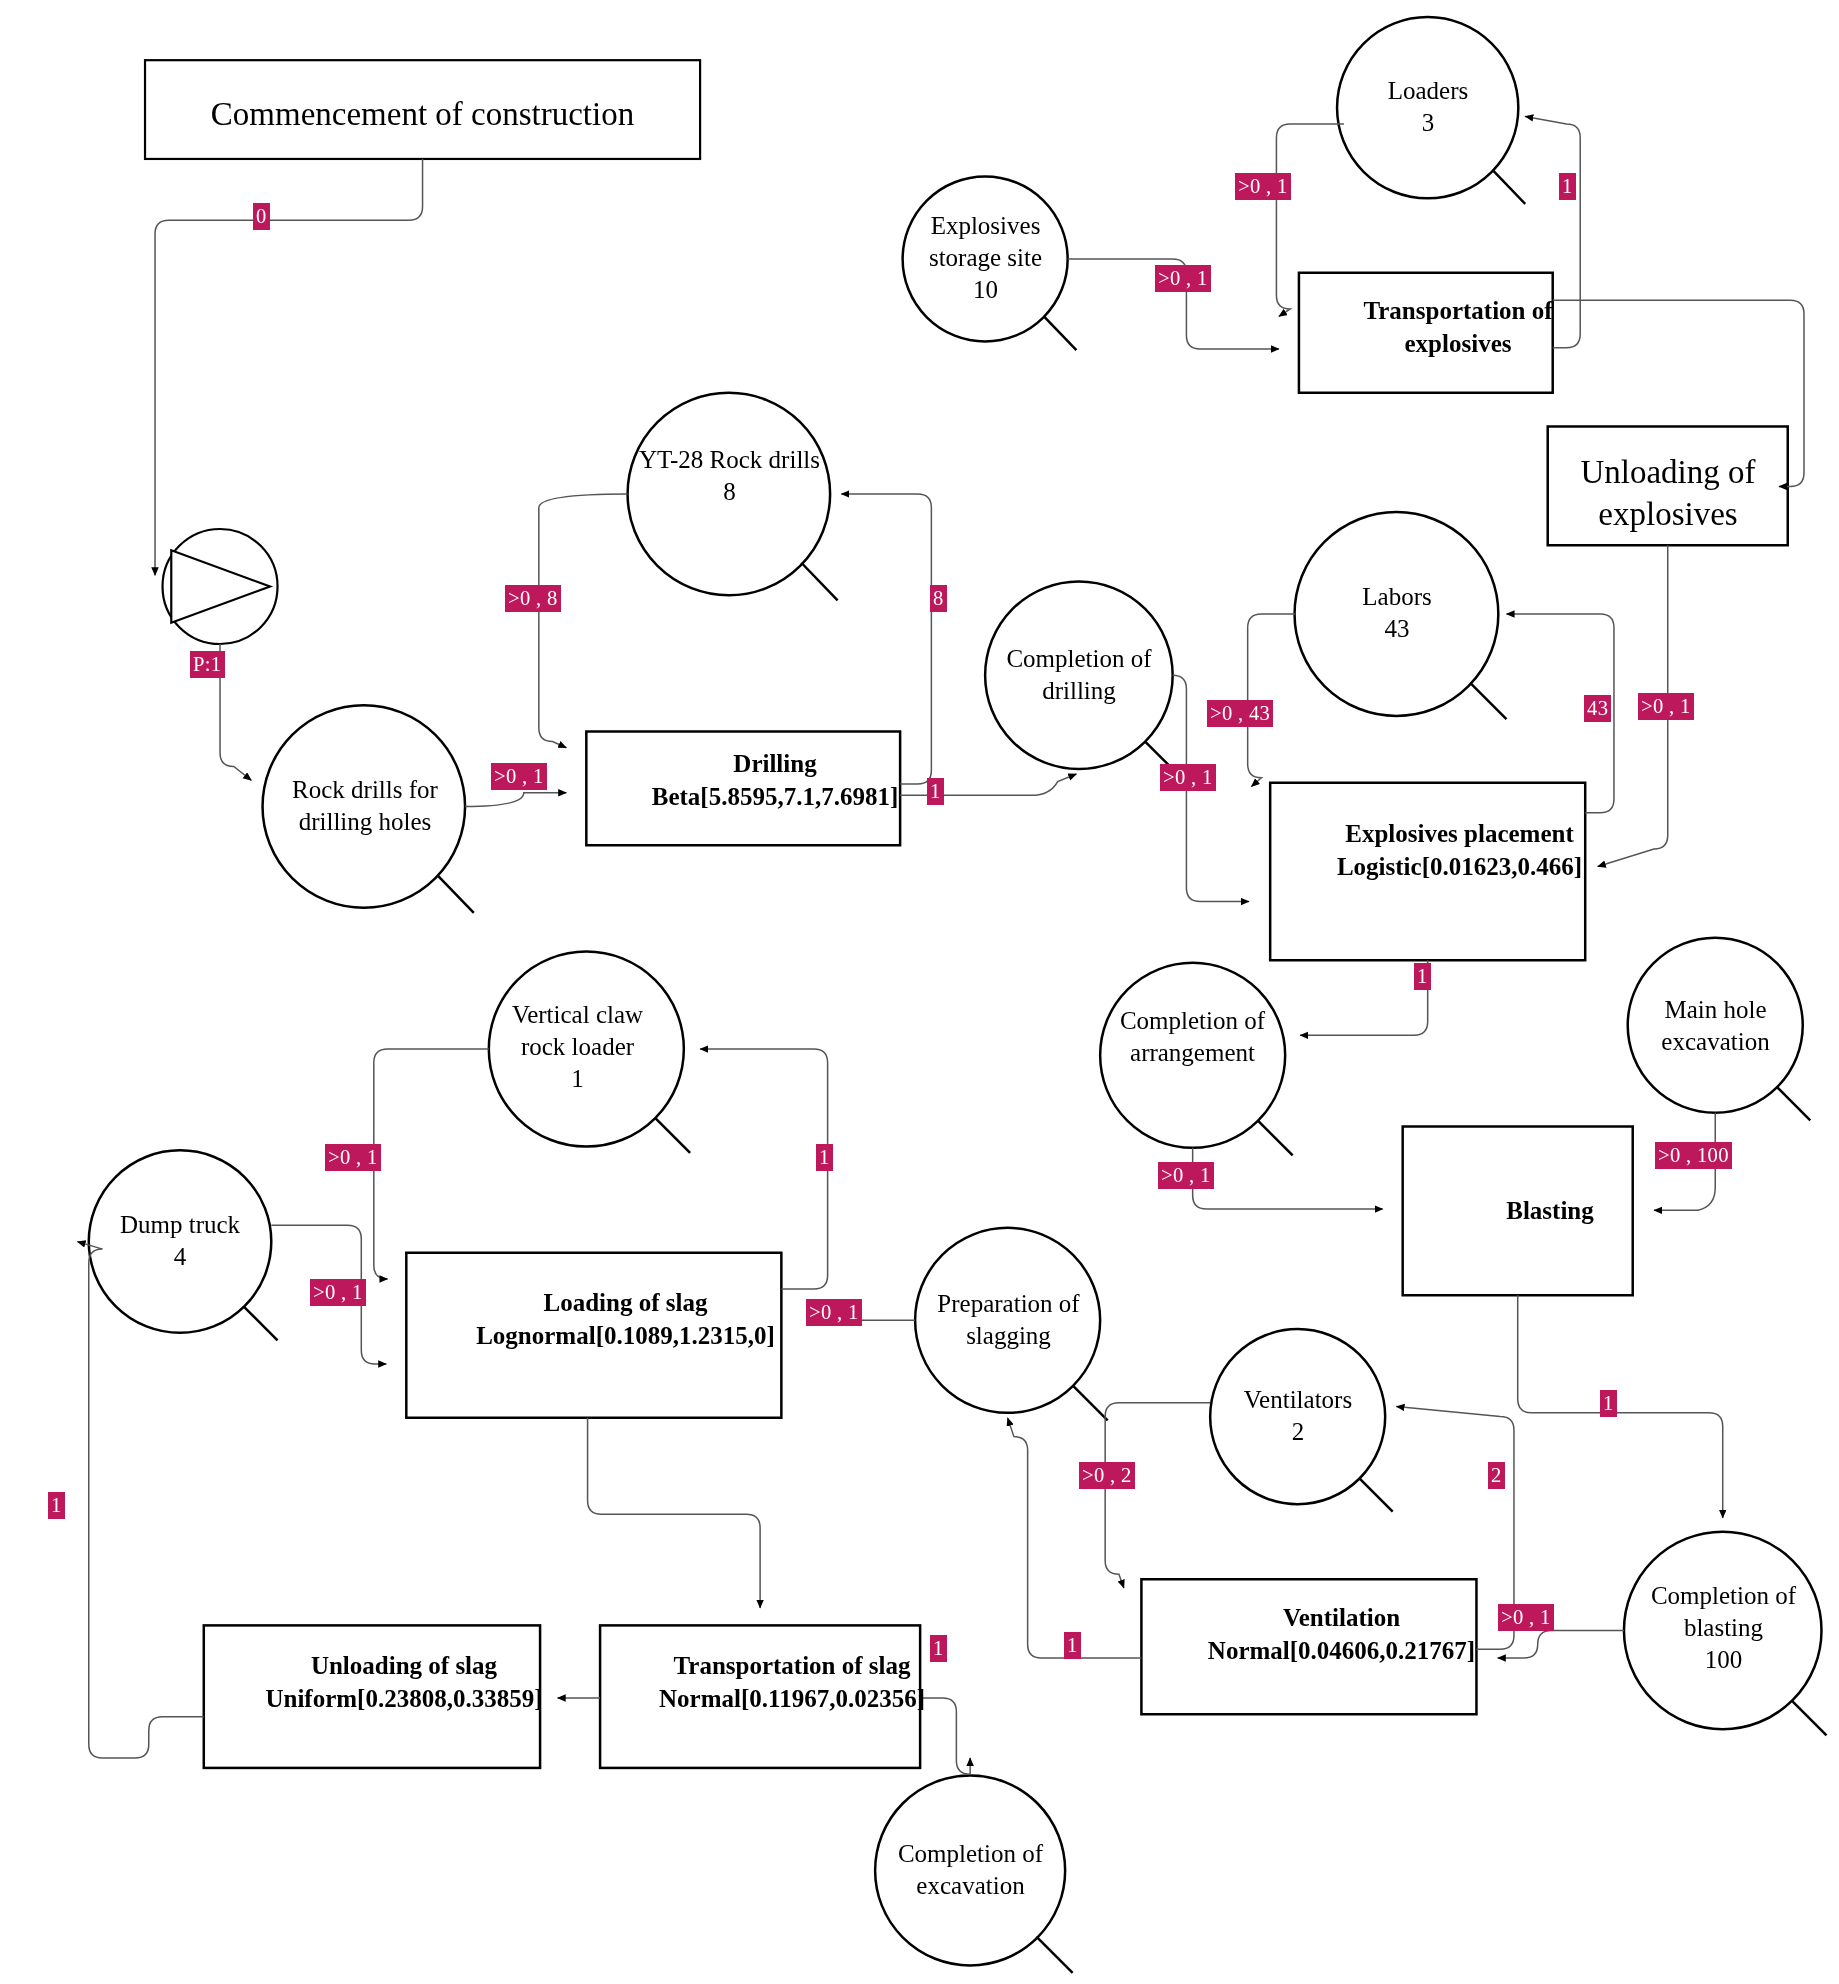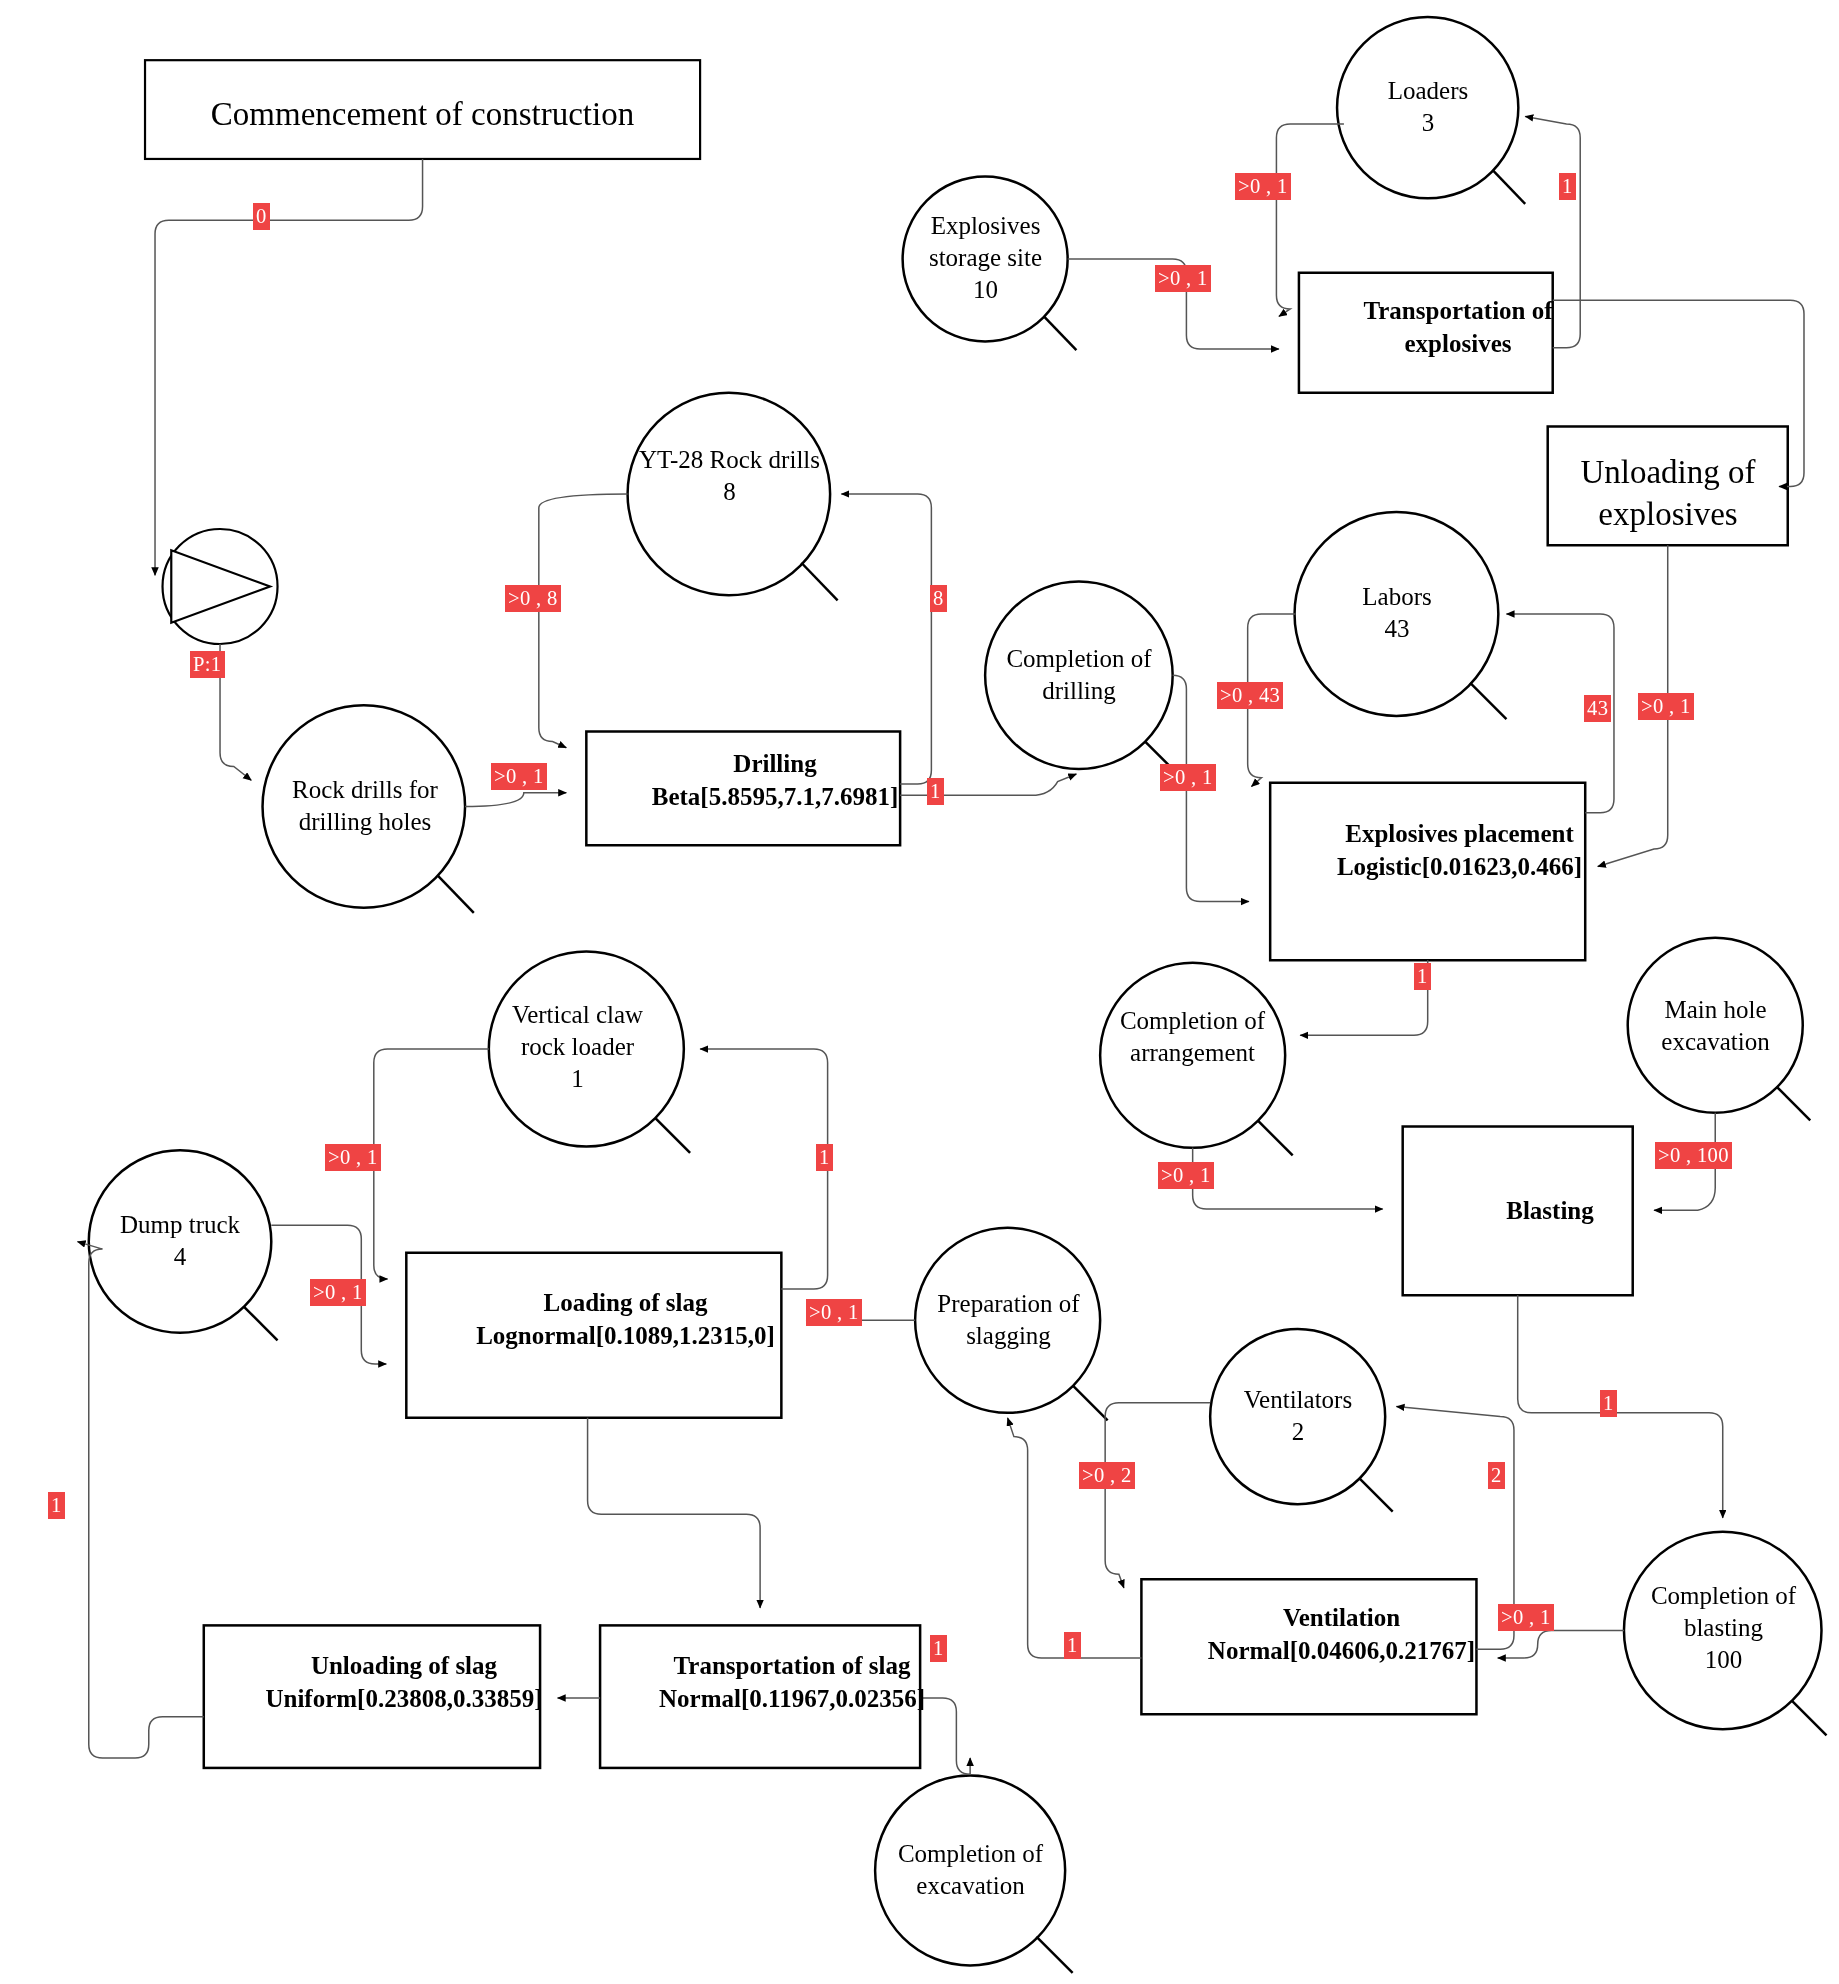--- a/index.html
+++ b/index.html
@@ -10,21 +10,21 @@
   
   .nlabel{position:absolute;text-align:center;color:#000;pointer-events:none;
           font-family:"Liberation Serif", serif;}
   .place-label{font-size:25px;line-height:1.28;}
   .place-label .tok{display:block;}
   .trans-label{font-size:25px;line-height:1.30;font-weight:bold;margin-left:32px;}
   .trans-label .dist{display:block;font-weight:bold;}
   .box-label{font-size:33px;line-height:1.28;font-weight:normal;}
 
   
-  .tag{position:absolute;background:#ef4444;color:#fff;font-size:20.6px;
+  .tag{position:absolute;background:#be185d;color:#fff;font-size:20.6px;
        font-family:"Liberation Serif", serif;line-height:1.0;
        padding:2.5px 3.1px 3.8px 3.1px;white-space:nowrap;letter-spacing:0.3px;}
 </style>
 </head>
 <body>
 
 <div id="stage">
 
 <svg id="net" viewBox="0 0 2942 3175">
   <defs>
@@ -289,21 +289,21 @@
 <span class="tag" style="left:253px;top:203px;">0</span>
 <span class="tag" style="left:190px;top:651px;">P:1</span>
 <span class="tag" style="left:491px;top:763px;">&gt;0 , 1</span>
 <span class="tag" style="left:505px;top:585px;text-align:center;">&gt;0 , 8</span>
 <span class="tag" style="left:930px;top:585px;">8</span>
 <span class="tag" style="left:927px;top:778px;">1</span>
 <span class="tag" style="left:1155px;top:265px;">&gt;0 , 1</span>
 <span class="tag" style="left:1235px;top:173px;">&gt;0 , 1</span>
 <span class="tag" style="left:1559px;top:173px;">1</span>
 <span class="tag" style="left:1638px;top:693px;">&gt;0 , 1</span>
-<span class="tag" style="left:1207px;top:682px;margin-left:10px;">&gt;0 , 43</span>
+<span class="tag" style="left:1207px;top:700px;">&gt;0 , 43</span>
 <span class="tag" style="left:1584px;top:695px;">43</span>
 <span class="tag" style="left:1160px;top:764px;">&gt;0 , 1</span>
 <span class="tag" style="left:1414px;top:963px;">1</span>
 <span class="tag" style="left:1158px;top:1162px;">&gt;0 , 1</span>
 <span class="tag" style="left:1655px;top:1142px;">&gt;0 , 100</span>
 <span class="tag" style="left:1600px;top:1390px;">1</span>
 <span class="tag" style="left:1498px;top:1604px;">&gt;0 , 1</span>
 <span class="tag" style="left:1079px;top:1462px;">&gt;0 , 2</span>
 <span class="tag" style="left:1488px;top:1462px;">2</span>
 <span class="tag" style="left:1064px;top:1632px;">1</span>

